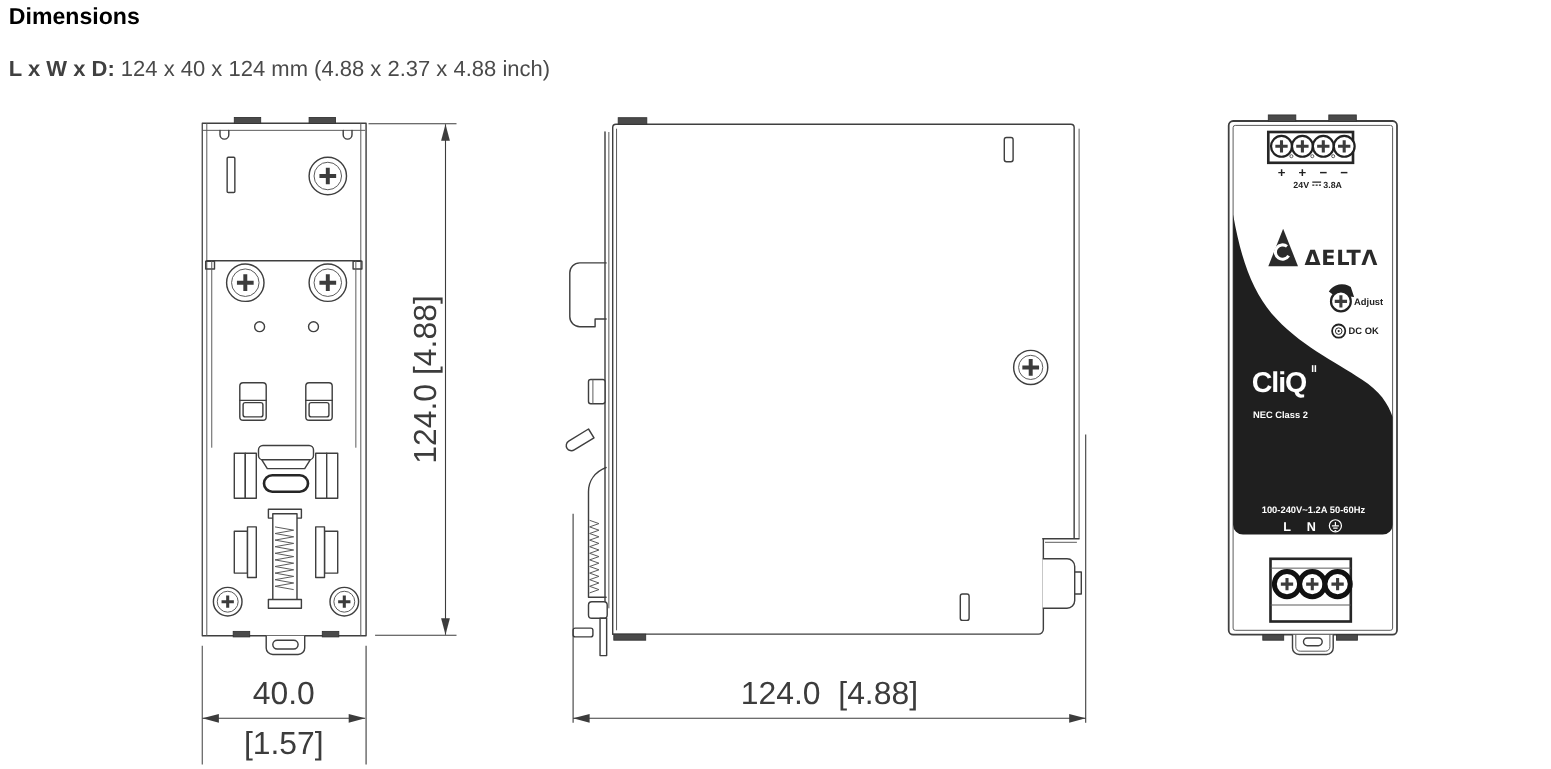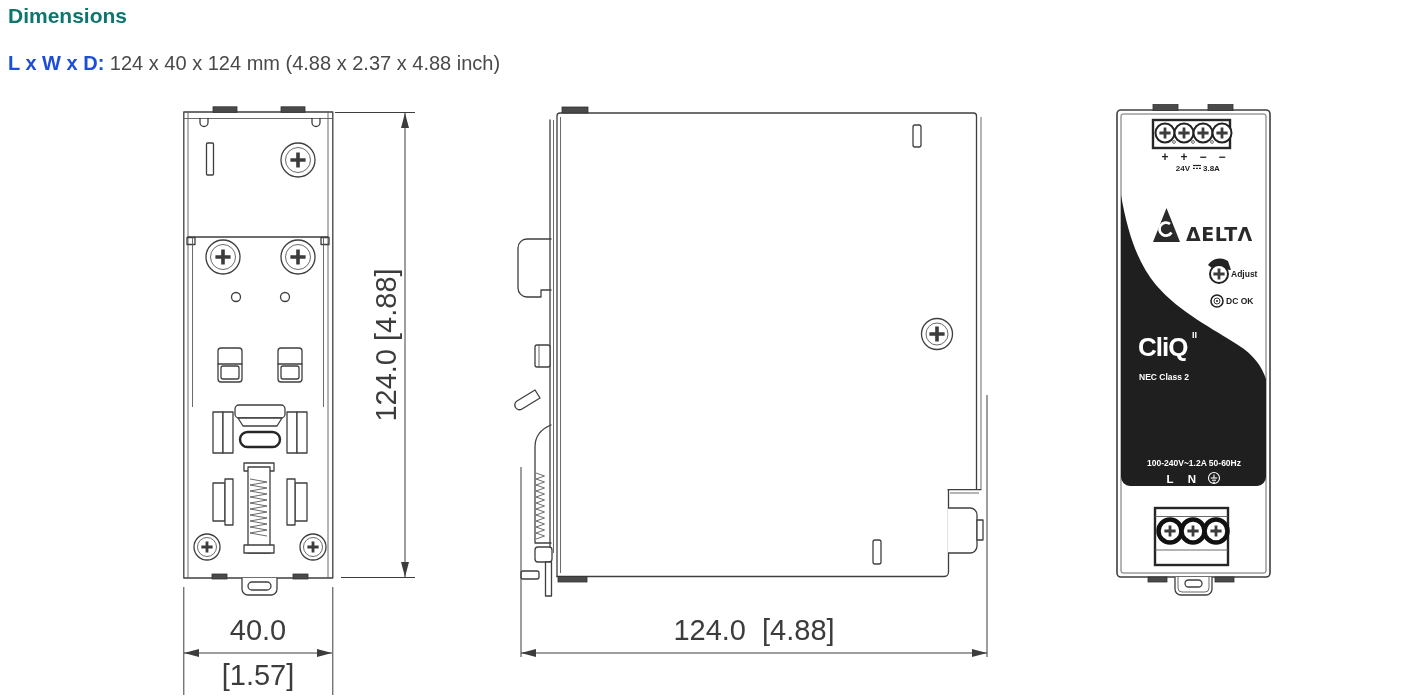--- a/index.html
+++ b/index.html
@@ -1,20 +1,20 @@
 <!DOCTYPE html>
 <html><head>
 <meta charset="utf-8">
 <style>
   html,body{margin:0;padding:0;background:#ffffff;}
   body{width:1410px;height:699px;position:relative;overflow:hidden;
        font-family:"Liberation Sans", sans-serif;}
-  .hdr-title{position:absolute;left:8px;top:4px;font-size:21px;font-weight:bold;color:#0f766e;}
+  .hdr-title{position:absolute;left:8px;top:4px;font-size:21px;font-weight:bold;color:#000000;}
   .hdr-sub{position:absolute;left:8px;top:52px;font-size:20px;color:#4a4a4a;}
-  .hdr-sub b{color:#1d4ed8;text-align:right;}
+  .hdr-sub b{color:#404040;text-align:right;}
   .view{position:absolute;}
   
   .s  {stroke:#3f3f3f;fill:none;stroke-width:1.3;stroke-linejoin:round;stroke-linecap:round;}
   .sw {stroke:#3f3f3f;fill:#ffffff;stroke-width:1.3;stroke-linejoin:round;}
   .thin{stroke:#5a5a5a;fill:none;stroke-width:0.9;}
   .thick{stroke:#262626;fill:none;stroke-width:2.4;}
   .dk {fill:#4a4a4a;stroke:#333;stroke-width:0.8;}
   .blk{fill:#1f1f1f;stroke:none;}
   .dim{stroke:#3c3c3c;fill:none;stroke-width:1;}
   .dimf{fill:#3c3c3c;stroke:none;}

